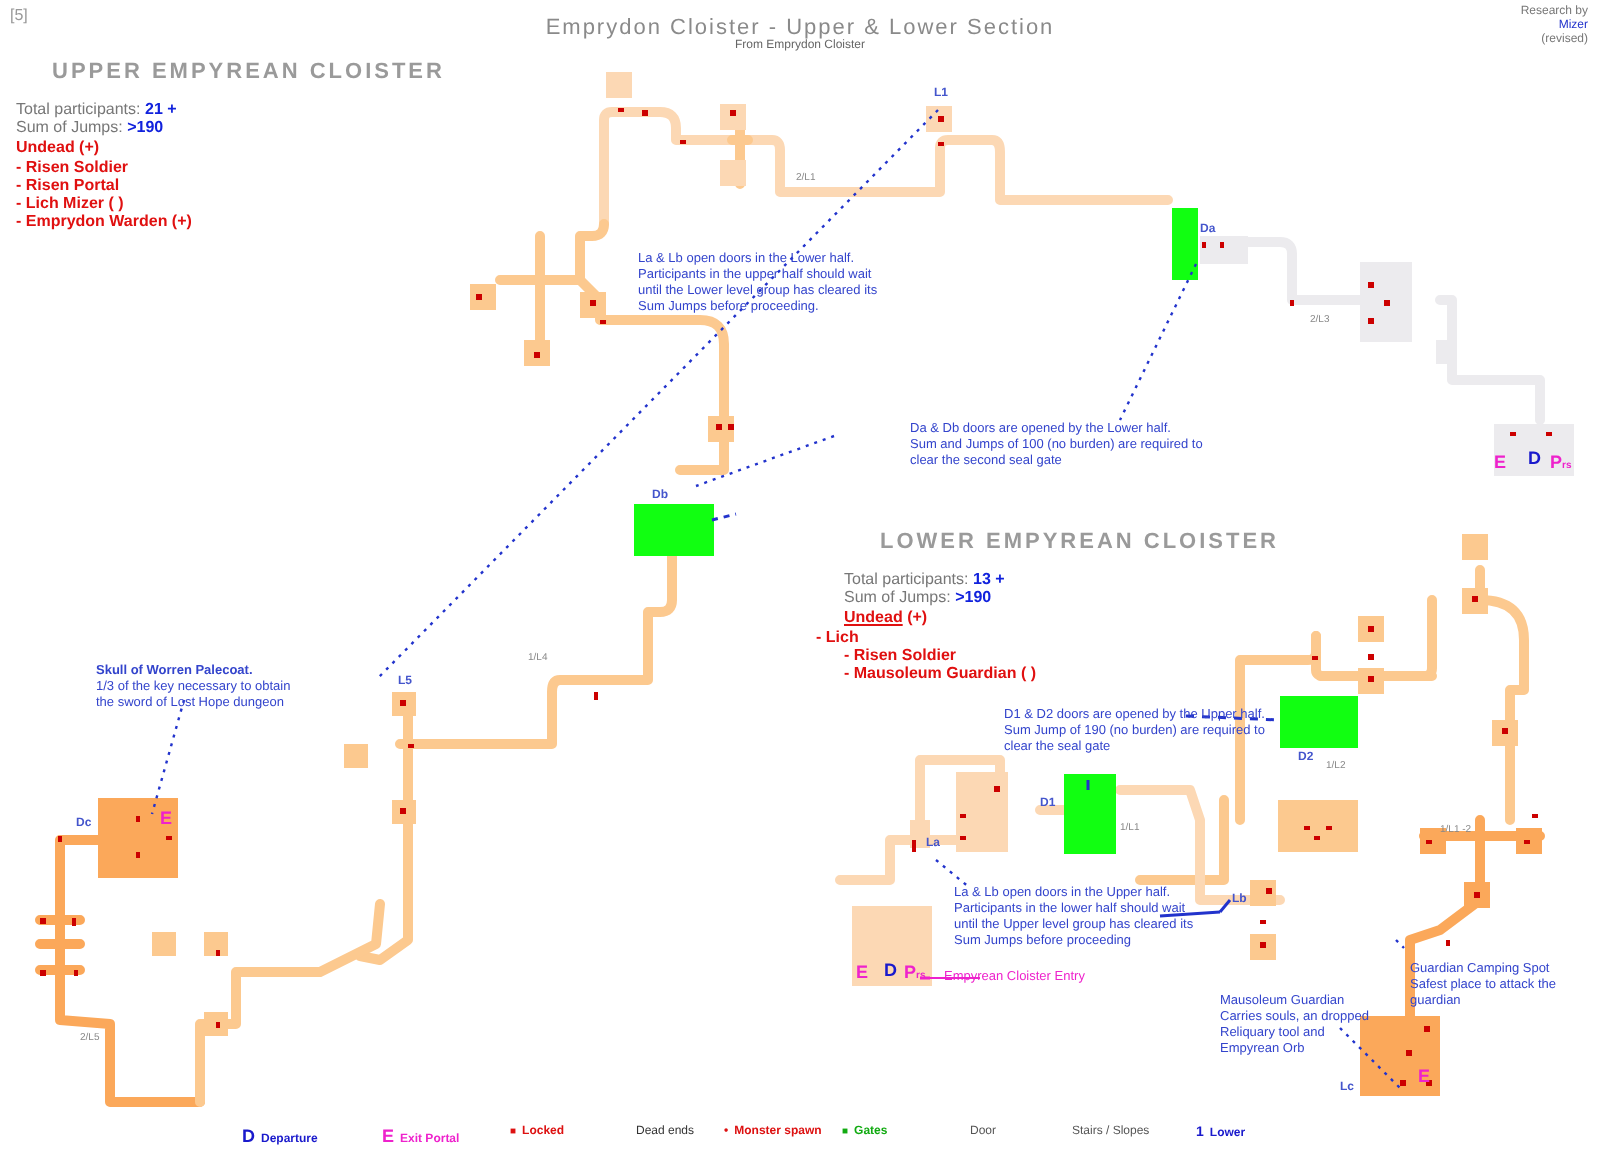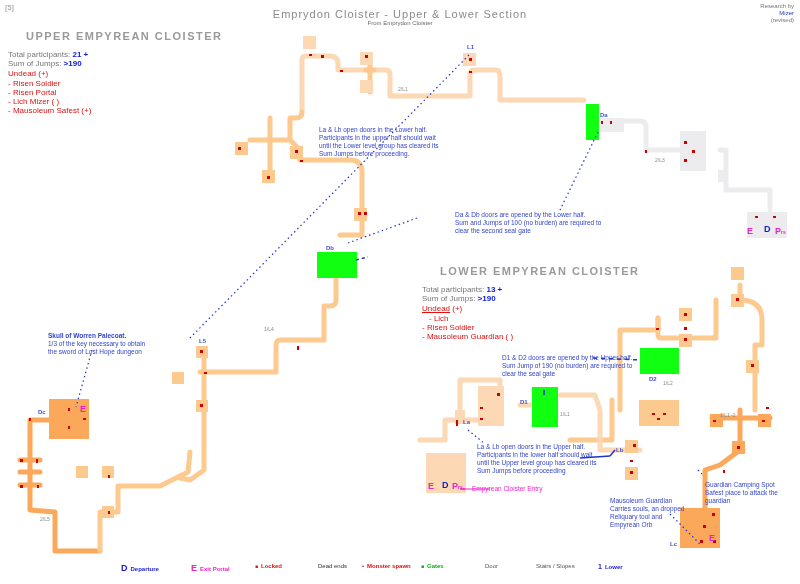--- a/index.html
+++ b/index.html
@@ -6,21 +6,21 @@
   body{width:800px;height:584px;position:relative;overflow:hidden;font-family:"Liberation Sans",sans-serif;}
   .abs{position:absolute;}
   .title{left:0;width:800px;top:8px;text-align:center;font-size:11px;color:#8a8a8a;letter-spacing:1px;}
   .subtitle{left:0;width:800px;top:20px;text-align:center;font-size:6px;color:#666;}
   .credit{right:6px;top:3px;font-size:6px;color:#777;text-align:right;line-height:7px;}
   .credit .who{color:#2233cc;}
   .corner{left:5px;top:3px;font-size:8px;color:#999;}
   .sec-title{font-size:11px;color:#9a9a9a;letter-spacing:1.5px;font-weight:bold;padding-left:18px;}
   .info{font-size:8px;color:#777;line-height:10px;text-align:center;}
   .info b{color:#1122dd;}
-  .mob{font-size:8px;color:#e01010;font-weight:normal;line-height:10px;}
+  .mob{font-size:8px;color:#e01010;font-weight:bold;line-height:10px;}
   .mob u{text-decoration:underline;}
   .note{font-size:6.5px;color:#3344cc;line-height:8px;}
   .lbl{font-size:6px;color:#4455cc;font-weight:bold;}
   .glbl{font-size:5px;color:#888;}
   .legend{top:563px;font-size:6px;font-weight:bold;}
   .legend .k{font-size:9px;margin-right:3px;}
   svg{position:absolute;left:0;top:0;}
 </style>
 </head>
 <body>
@@ -187,35 +187,35 @@
   <b>21 +</b>
 </div>
 <div class="abs info" style="left:8px;top:59px;">
   <span>Sum of Jumps:</span>
   <b>&gt;190</b>
 </div>
 <div class="abs mob" style="left:8px;top:69px;">Undead (+)</div>
 <div class="abs mob" style="left:8px;top:79px;">- Risen Soldier</div>
 <div class="abs mob" style="left:8px;top:88px;">- Risen Portal</div>
 <div class="abs mob" style="left:8px;top:97px;">- Lich Mizer ( )</div>
-<div class="abs mob" style="left:8px;top:106px;">- Mausoleum Safest (+)</div>
+<div class="abs mob" style="left:8px;top:106px;">- Emprydon Warden (+)</div>
 
 <div class="abs sec-title" style="left:422px;top:265px;">LOWER EMPYREAN CLOISTER</div>
 <div class="abs info" style="left:422px;top:285px;">
   <span>Total participants:</span>
   <b>13 +</b>
 </div>
 <div class="abs info" style="left:422px;top:294px;">
   <span>Sum of Jumps:</span>
   <b>&gt;190</b>
 </div>
 <div class="abs mob" style="left:422px;top:304px;">
   <u>Undead</u><span> (+)</span>
 </div>
-<div class="abs mob" style="left:429px;top:314px;">- Lich</div>
+<div class="abs mob" style="left:408px;top:314px;">- Lich</div>
 <div class="abs mob" style="left:422px;top:323px;">- Risen Soldier</div>
 <div class="abs mob" style="left:422px;top:332px;">- Mausoleum Guardian ( )</div>
 
 <div class="abs note" style="left:319px;top:126px;">
   <div>La &amp; Lb open doors in the Lower half.</div>
   <div>Participants in the upper half should wait</div>
   <div>until the Lower level group has cleared its</div>
   <div>Sum Jumps before proceeding.</div>
 </div>
 <div class="abs note" style="left:455px;top:211px;">

